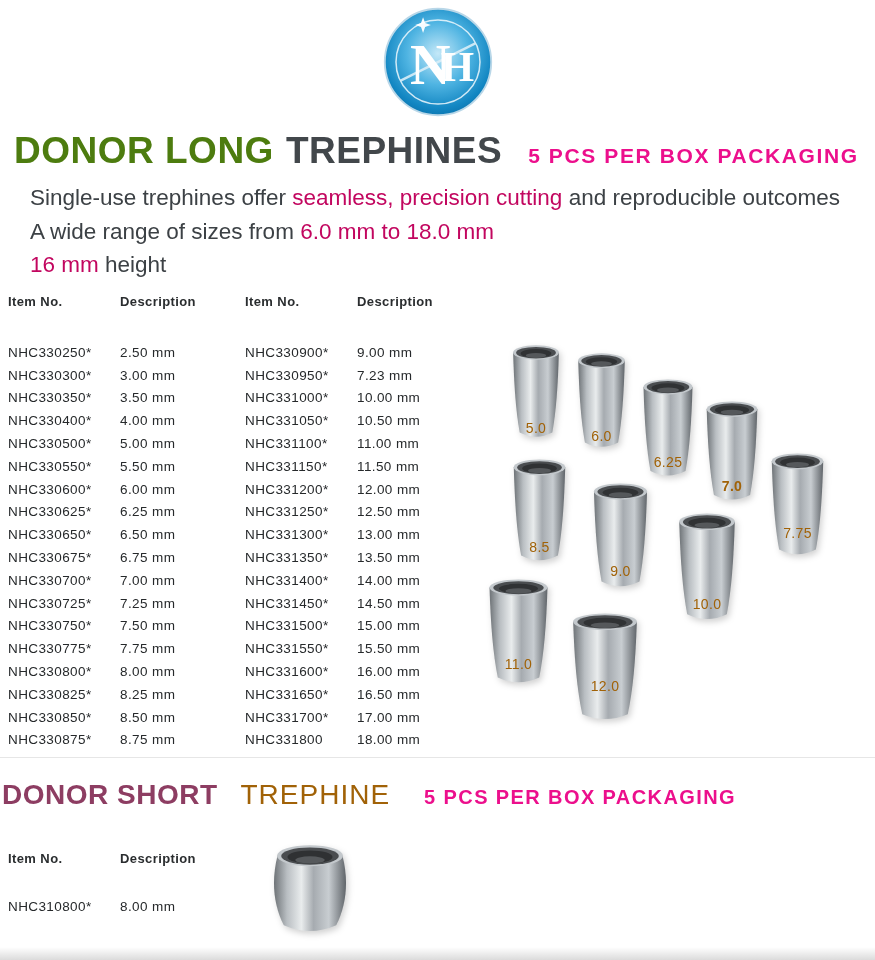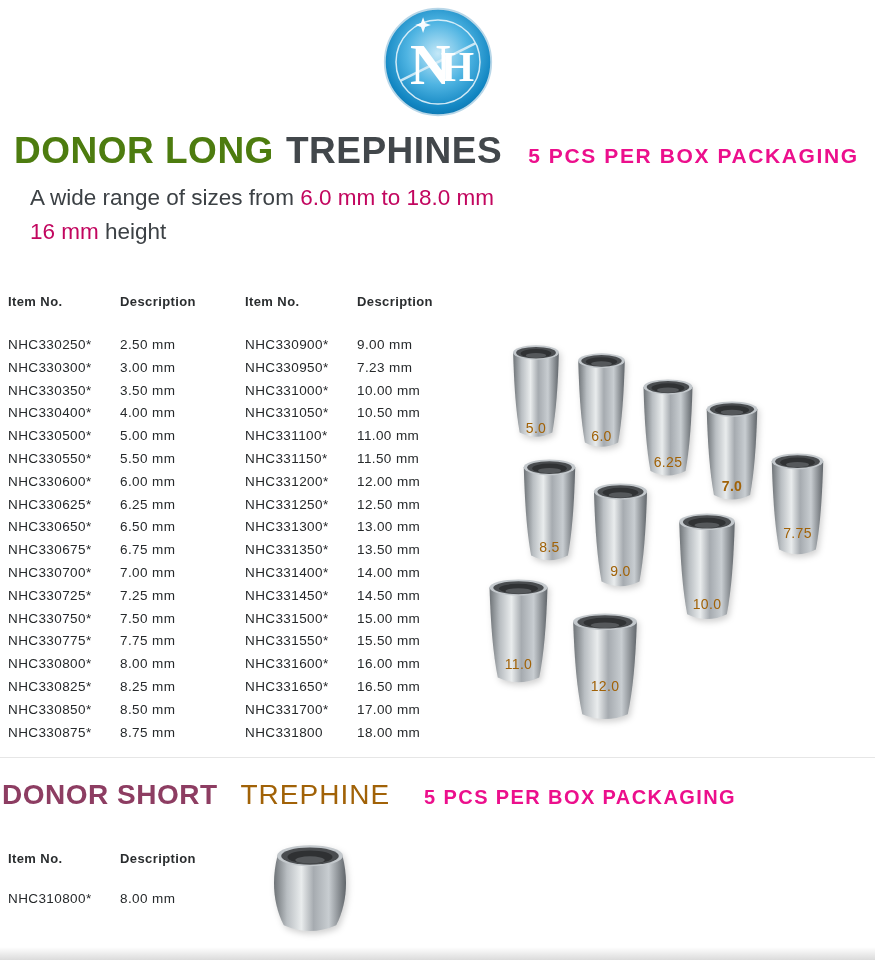--- a/index.html
+++ b/index.html
@@ -22,21 +22,21 @@
   .hl{color:#c2065f;}
 
   
   .tcol{position:absolute;top:294px;width:230px;font-size:13.5px;color:#26292b;letter-spacing:0.4px;}
   .tcol1{left:8px;}
   .tcol2{left:245px;}
   .thead{display:flex;height:16px;margin-bottom:27px;color:#2a2d2f;}
   .thead .c-item,.thead .c-desc{font-size:13px;font-weight:bold;}
   .c-item{width:112px;flex:0 0 112px;}
   .c-desc{flex:1;}
-  .trow{display:flex;height:22.8px;align-items:flex-start;}
+  .trow{display:flex;height:22.8px;align-items:flex-end;}
 
   
   .trephines{position:absolute;left:470px;top:332px;width:400px;height:400px;}
   .treph{position:absolute;}
   .treph svg{width:100%;height:100%;display:block;filter:drop-shadow(2px 3px 3px rgba(0,0,0,0.18));}
   .treph .lbl{position:absolute;left:0;right:0;text-align:center;font-size:14px;color:#a16207;letter-spacing:0.3px;}
 
   
   .section-divider{position:absolute;left:0;right:0;top:757px;height:1px;background:#e6e6e6;}
 
@@ -93,20 +93,23 @@
   </div>
 
   <div class="long-heading">
     <span class="title-xl title-blue">DONOR LONG</span>
     <span class="title-xl title-dark">TREPHINES</span>
     <span class="packaging">5 PCS PER BOX PACKAGING</span>
   </div>
 
   <div class="desc">
     <div>
+      <span>Single-use trephines offer </span><span class="hl">seamless, precision cutting</span><span> and reproducible outcomes</span>
+    </div>
+    <div>
       <span>A wide range of sizes from </span><span class="hl">6.0 mm to 18.0 mm</span>
     </div>
     <div>
       <span class="hl">16 mm</span><span> height</span>
     </div>
   </div>
 
   <div class="tcol tcol1">
     <div class="thead">
       <span class="c-item">Item No.</span>
@@ -313,21 +316,21 @@
       <div class="treph" style="left: 296px; top: 120px; width: 63px; height: 108px;">
         <svg viewBox="0 0 60 104" preserveAspectRatio="none">
           <path d="M5.5,9 C6.5,45 8.5,72 12.5,94 Q30,103 47.5,94 C51.5,72 53.5,45 54.5,9 Z" fill="url(#metalGrad)"></path>
           <ellipse cx="30" cy="9" rx="24.6" ry="7.6" fill="#c3c8cc"></ellipse>
           <ellipse cx="30" cy="9.2" rx="21.3" ry="6.1" fill="#4a4d50"></ellipse>
           <ellipse cx="30" cy="10" rx="16.5" ry="4.6" fill="#303234"></ellipse>
           <ellipse cx="30" cy="12.2" rx="11" ry="2.6" fill="#55585b"></ellipse>
         </svg>
         <span class="lbl" style="top: 68%;">7.75</span>
       </div>
-      <div class="treph" style="left: 48px; top: 126px; width: 63px; height: 108px;">
+      <div class="treph" style="left: 38px; top: 126px; width: 63px; height: 108px;">
         <svg viewBox="0 0 60 104" preserveAspectRatio="none">
           <path d="M5.5,9 C6.5,45 8.5,72 12.5,94 Q30,103 47.5,94 C51.5,72 53.5,45 54.5,9 Z" fill="url(#metalGrad)"></path>
           <ellipse cx="30" cy="9" rx="24.6" ry="7.6" fill="#c3c8cc"></ellipse>
           <ellipse cx="30" cy="9.2" rx="21.3" ry="6.1" fill="#4a4d50"></ellipse>
           <ellipse cx="30" cy="10" rx="16.5" ry="4.6" fill="#303234"></ellipse>
           <ellipse cx="30" cy="12.2" rx="11" ry="2.6" fill="#55585b"></ellipse>
         </svg>
         <span class="lbl" style="top: 75%;">8.5</span>
       </div>
       <div class="treph" style="left: 118px; top: 150px; width: 65px; height: 110px;">

